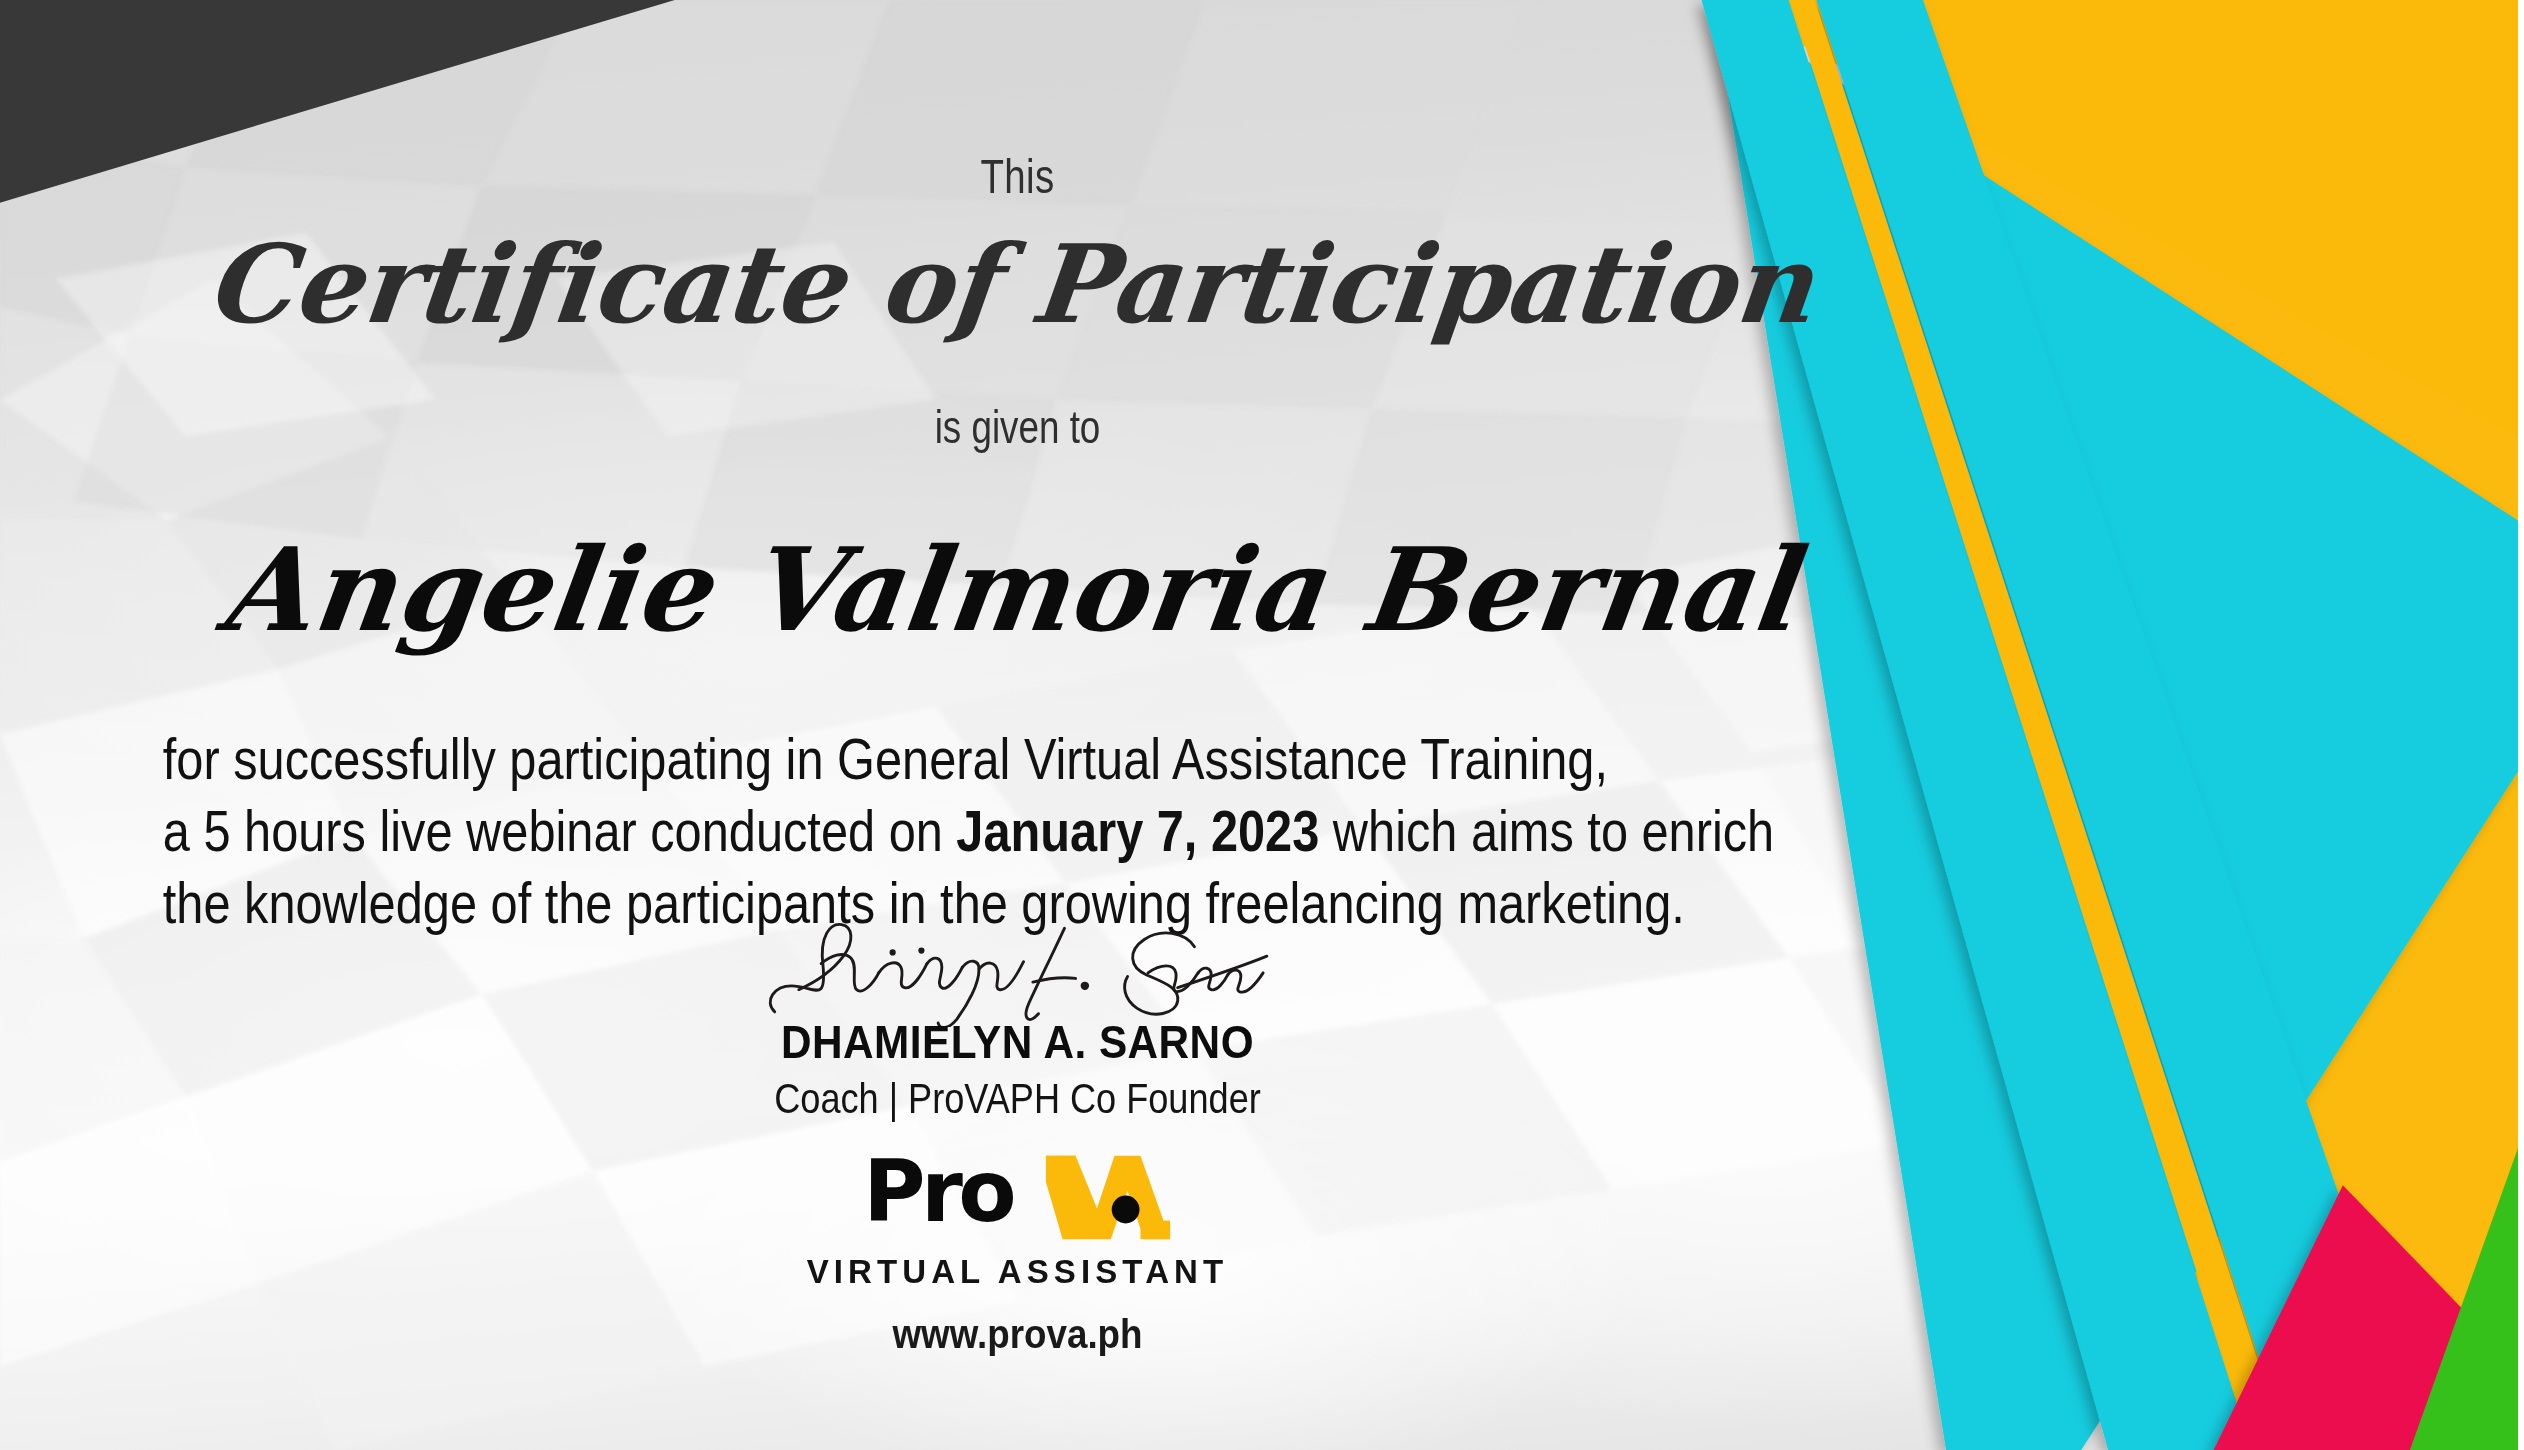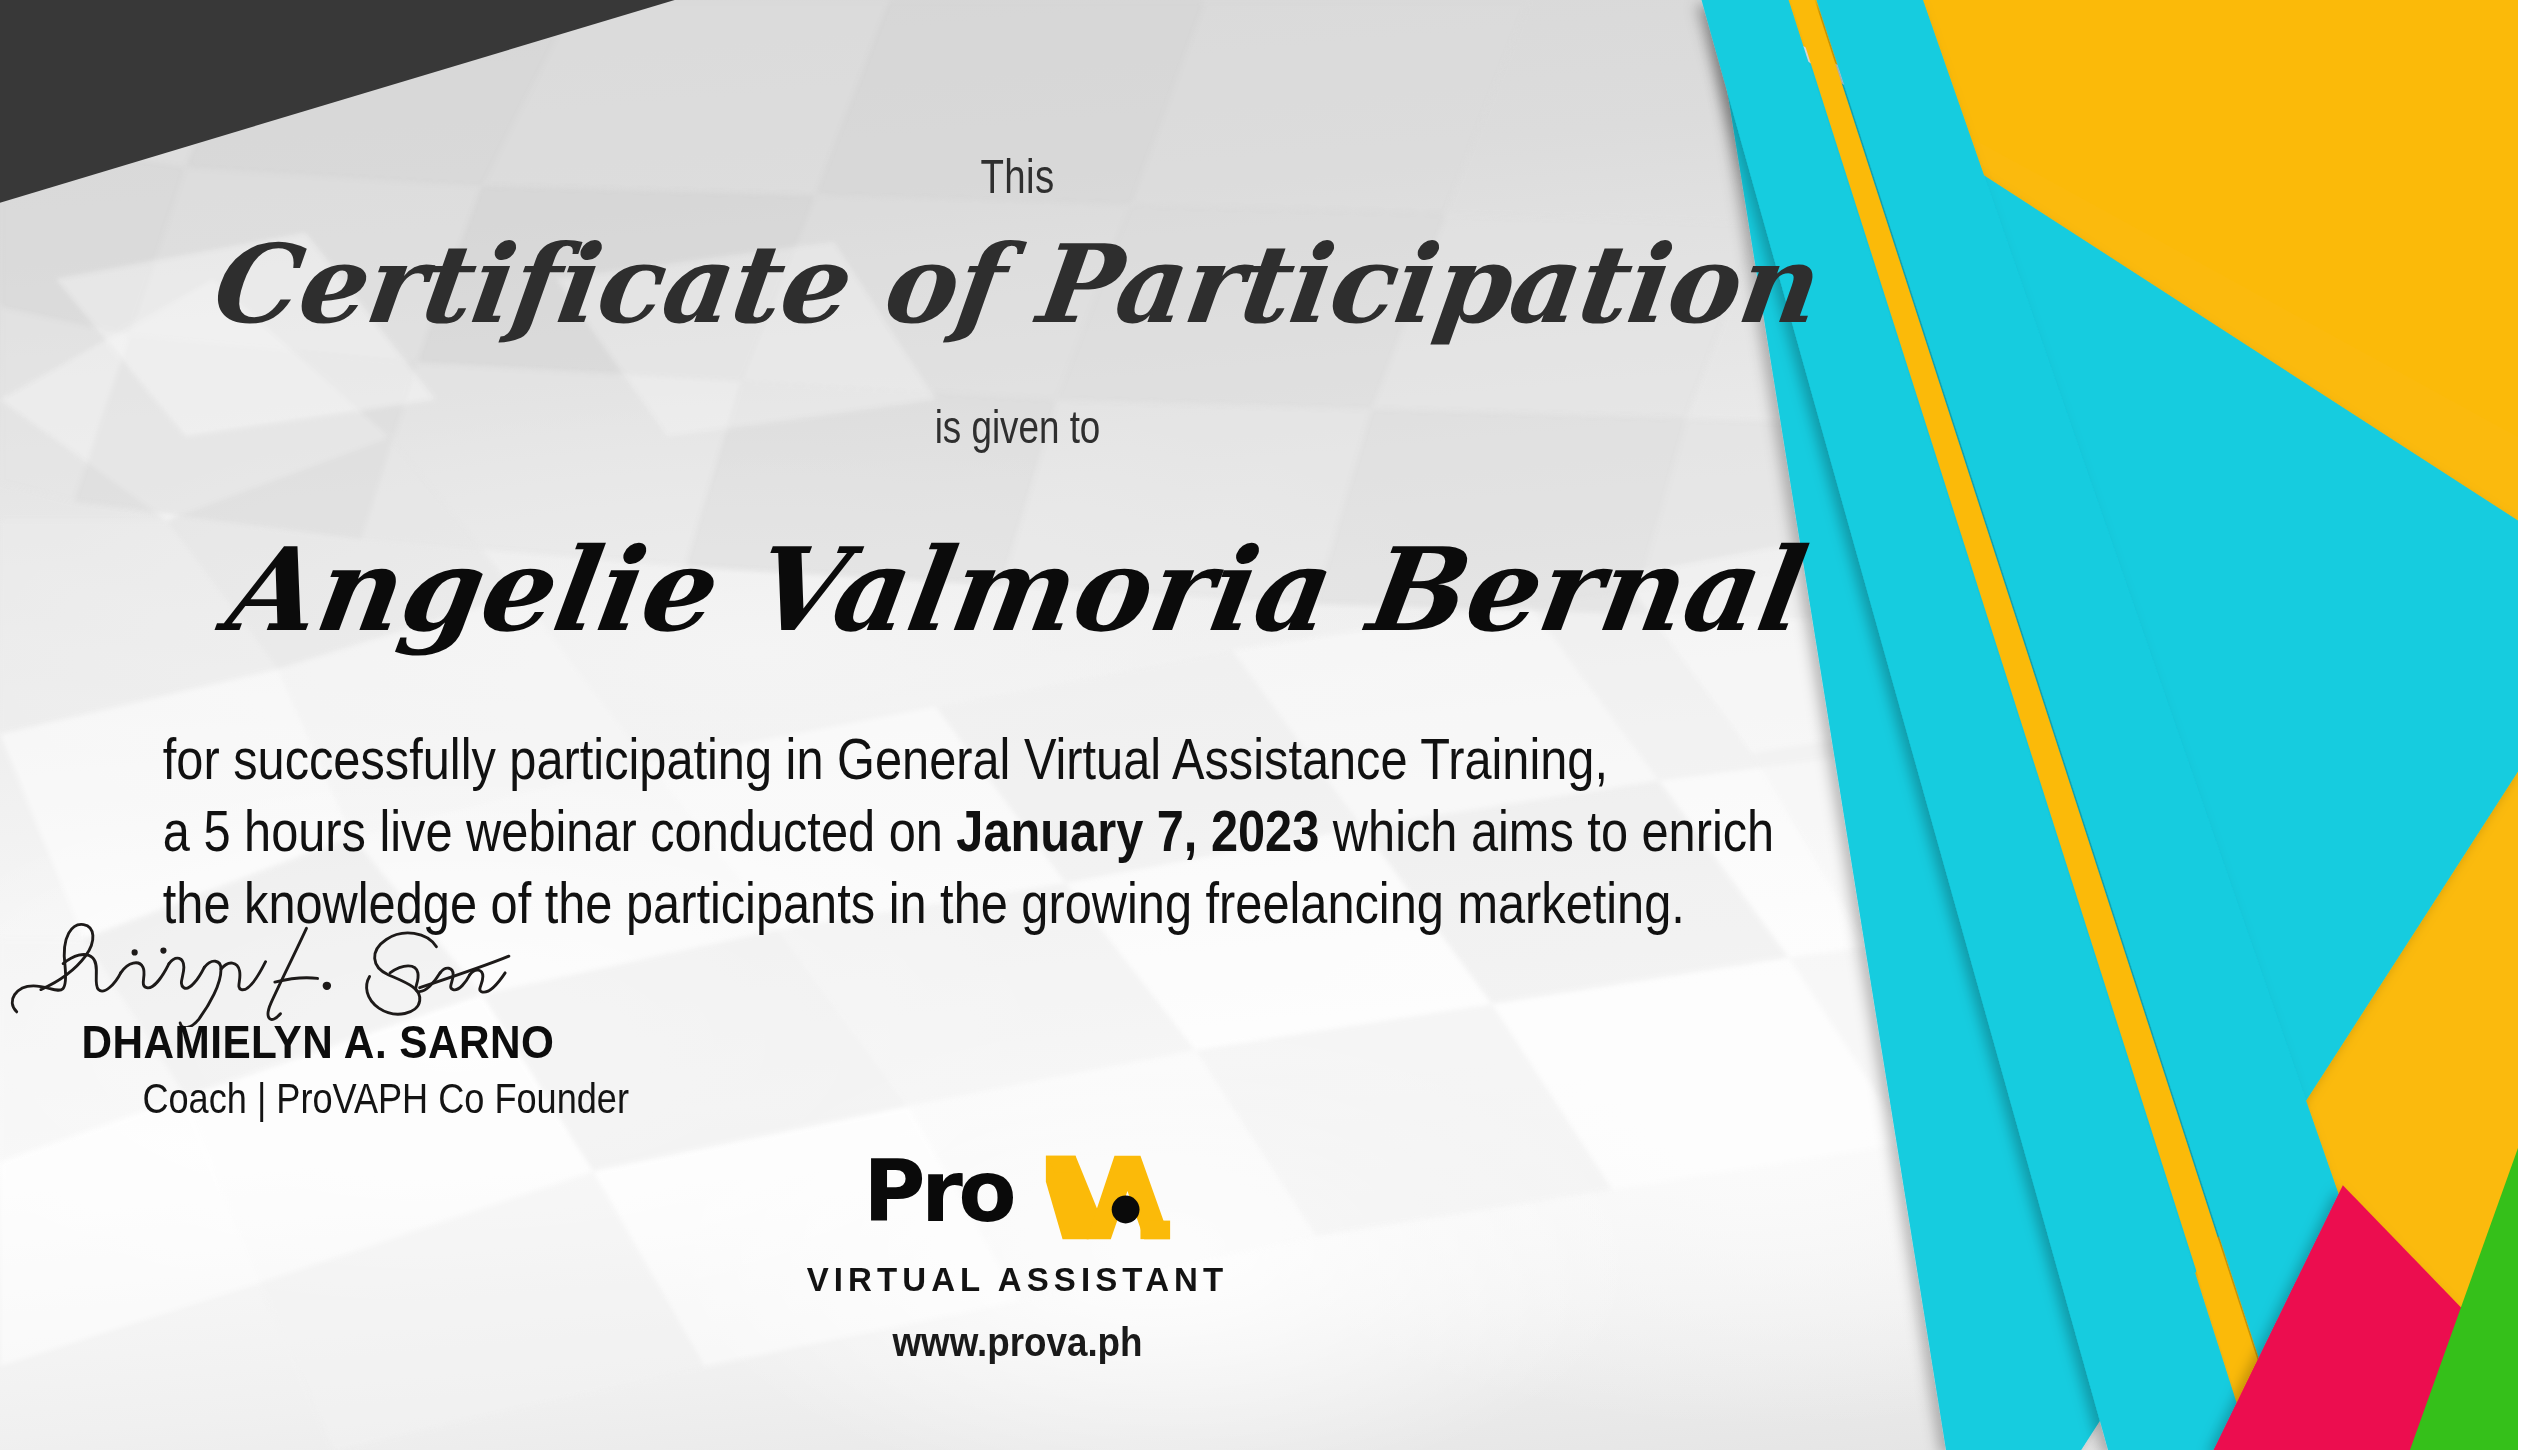--- a/index.html
+++ b/index.html
@@ -119,21 +119,21 @@
     color: #111111;
   }
   .body-block .ln { transform: scaleX(.84); display:block; }
   .body-block b { font-weight: 700; }
 
   
   .sig-wrap {
     position: absolute;
     top: 915px;
     left: 0; right: 0;
-    text-align: left;
+    text-align: center;
   }
   .sig-svg {
     width: 520px;
     height: 112px;
     display: inline-block;
   }
   .sig-name {
     margin-top: -15px;
     font-family: "Liberation Sans", sans-serif;
     font-weight: 700;
@@ -167,21 +167,21 @@
   .logo-pro {
     font-family: "DejaVu Sans", sans-serif;
     font-weight: 700;
     font-size: 85px;
     letter-spacing: -4.6px;
     color: #0a0a0a;
     line-height: .9;
   }
   .logo-va { width: 128px; height: 89px; display:block; margin-left: 3.7px; margin-top:-1.9px; }
   .logo-sub {
-    margin-top: 20px;
+    margin-top: 12px;
     font-family: "Liberation Sans", sans-serif;
     font-weight: 700;
     font-size: 33px;
     letter-spacing: 5.1px;
     color: #131313;
   }
   .logo-url {
     margin-top: 20.4px;
     font-family: "Liberation Sans", sans-serif;
     font-weight: 700;

